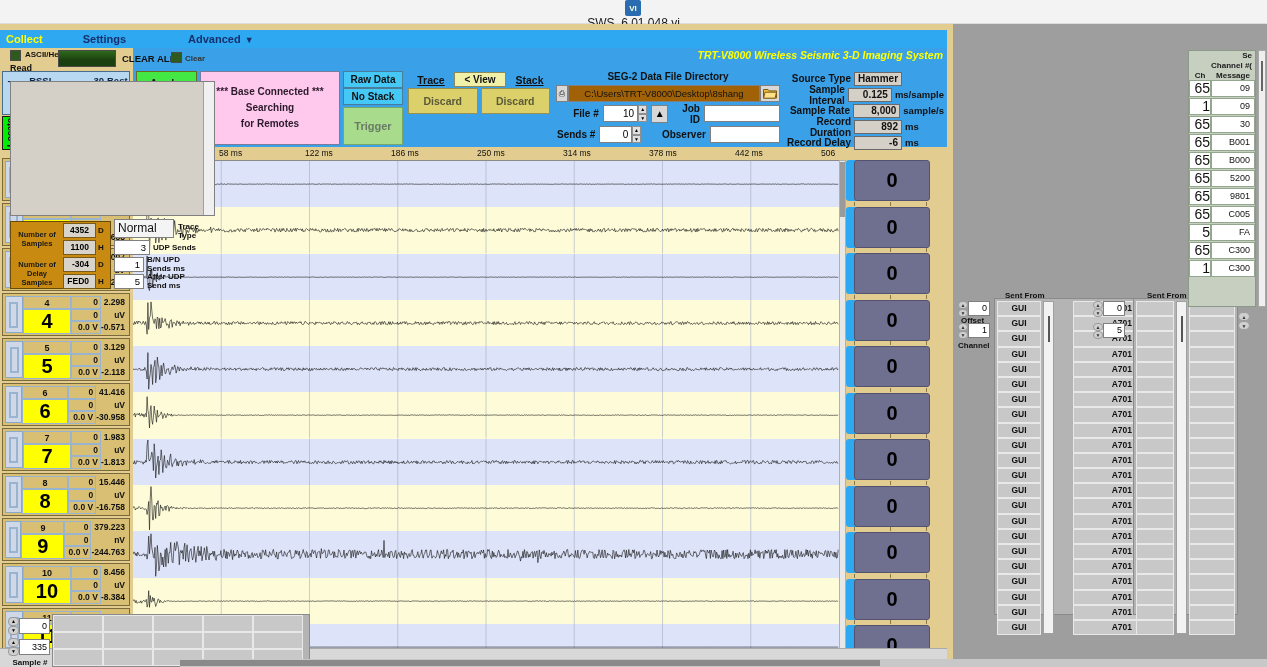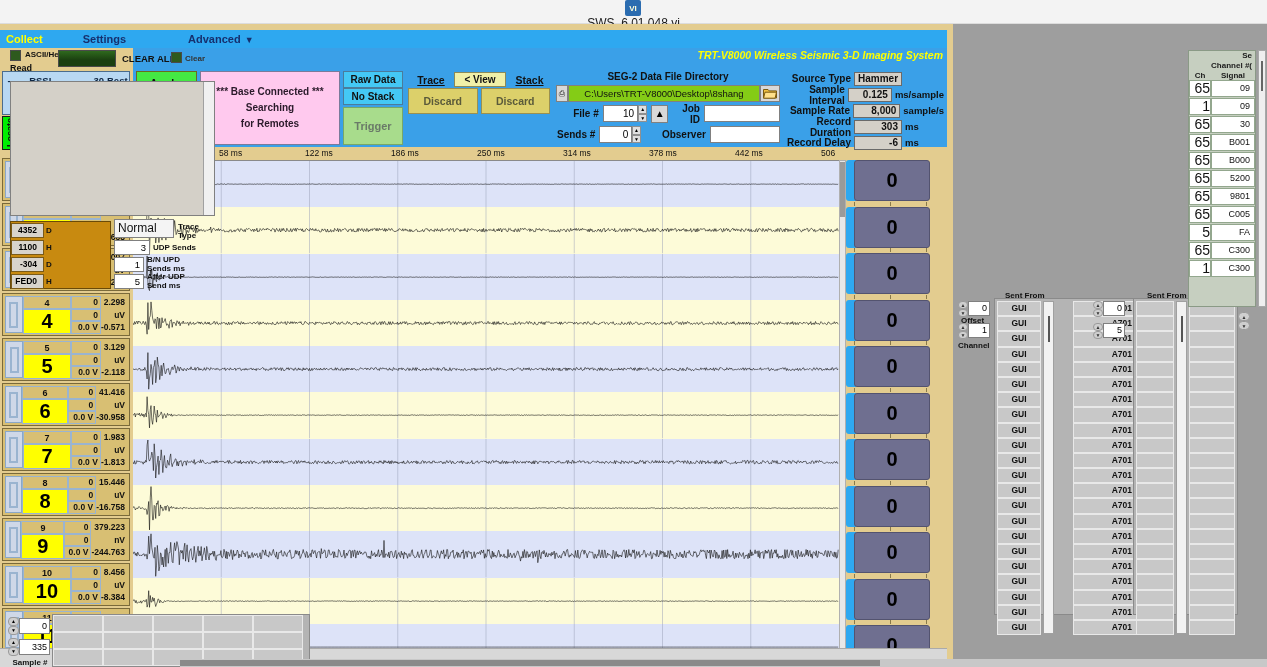--- a/index.html
+++ b/index.html
@@ -98,21 +98,21 @@
      display:flex; align-items:center; justify-content:center; font-weight:bold; }
   #tvs .khaki { background:#dcd06a; border:1px solid #9a9050; color:#5a5a3a; }
   #tvs .green2 { background:#a8dc8c; border:1px solid #78a868; color:#3a4a38; }
 
   
   #seg2 { position:absolute; left:556px; top:44px; width:224px; }
   #seg2 .title { text-align:center; font-size:10px; font-weight:bold; color:#111; height:13px; }
   #seg2 .pathrow { display:flex; height:17px; margin-top:1px; }
   #seg2 .pbtn { width:12px; background:#d8d8d8; border:1px solid #808080;
      font-size:8px; display:flex; align-items:center; justify-content:center; }
-  #seg2 .pval { flex:1; background:#84cc16; border:1px solid #808080; font-size:9.5px;
+  #seg2 .pval { flex:1; background:#a16207; border:1px solid #808080; font-size:9.5px;
      color:#111; display:flex; align-items:center; justify-content:center; }
   #seg2 .folder { width:20px; background:#d8d8d8; border:1px solid #808080;
      display:flex; align-items:center; justify-content:center; }
   #seg2 .r2, #seg2 .r3 { display:flex; height:19px; margin-top:2px; align-items:center; }
   #seg2 .lbl { font-size:10px; font-weight:bold; color:#111; text-align:right; }
   #seg2 .num { width:42px; height:17px; background:#fff; border:1px solid #808080;
      font-size:10px; text-align:right; padding-right:3px; line-height:15px; }
   #seg2 .spin { width:11px; height:17px; display:flex; flex-direction:column; }
   #seg2 .spin i { flex:1; background:#e0e0e0; border:1px solid #909090; font-size:5px;
      line-height:6px; text-align:center; font-style:normal; }
@@ -435,21 +435,21 @@
         <div class="vv">0.125</div>
         <div class="un">ms/sample</div>
       </div>
       <div class="row">
         <div class="lb">Sample Rate</div>
         <div class="vv">8,000</div>
         <div class="un">sample/s</div>
       </div>
       <div class="row">
         <div class="lb">Record Duration</div>
-        <div class="vv">303</div>
+        <div class="vv">892</div>
         <div class="un">ms</div>
       </div>
       <div class="row">
         <div class="lb">Record Delay</div>
         <div class="vv">-6</div>
         <div class="un">ms</div>
       </div>
     </div>
 
     <div id="chanlist">
@@ -937,20 +937,24 @@
       </div>
     <div class="clbl">Clear</div>
   </div>
 
   <div id="serialbox">
     <span></span>
     <div class="sb"></div>
   </div>
 
   <div id="samplesgrp">
+    <div class="lcol">
+      <div>Number of Samples</div>
+      <div>Number of Delay Samples</div>
+    </div>
     <div class="rcol">
       <div class="rr">
           <div class="val">4352</div>
           <div class="dh">D</div>
         </div>
       <div class="rr">
           <div class="val">1100</div>
           <div class="dh">H</div>
         </div>
       <div class="rr">
@@ -1174,21 +1178,21 @@
         <div class="bcell"></div>
         <div class="bcell"></div>
       </div>
     </div>
 
   <div id="msgtbl">
     <div class="hd">Se</div>
     <div class="hd">Channel #(</div>
     <div class="hrow">
       <div class="a">Ch</div>
-      <div class="b">Signal</div>
+      <div class="b">Message</div>
     </div>
     <div id="msgrows">
         <div class="mrow">
           <div class="a">65</div>
           <div class="b">09</div>
         </div>
         <div class="mrow">
           <div class="a">1</div>
           <div class="b">09</div>
         </div>

